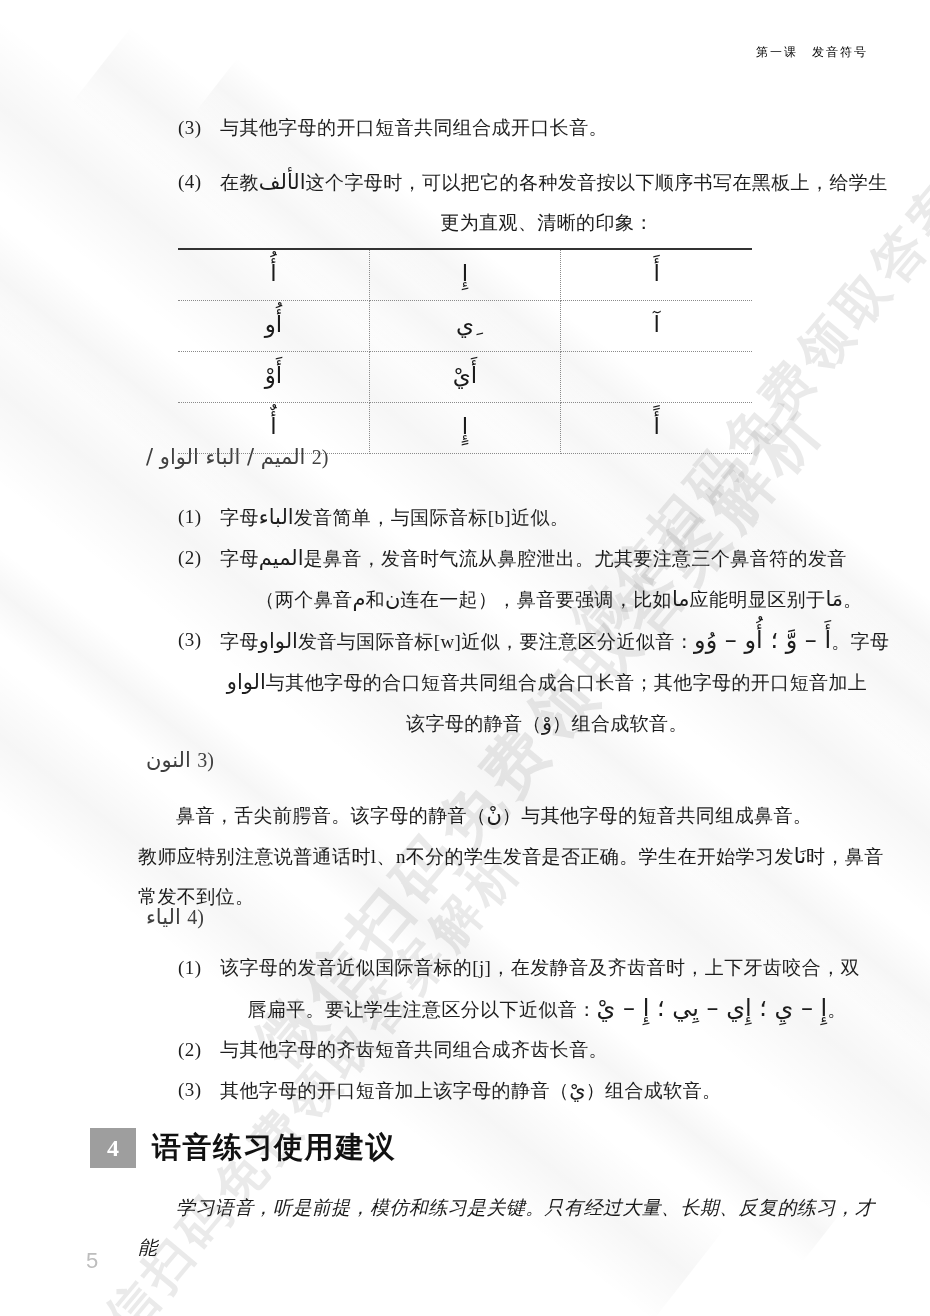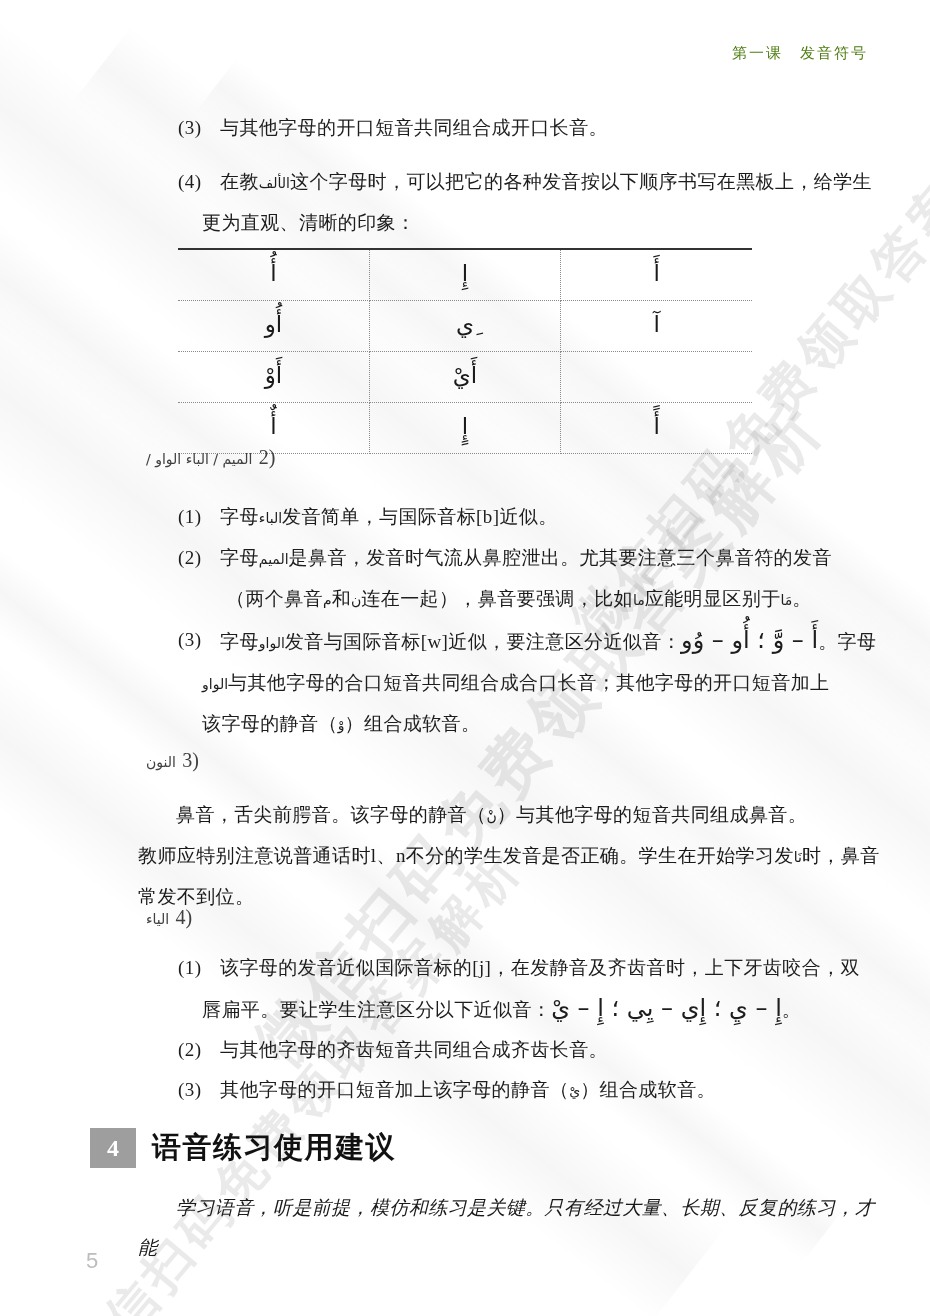--- a/index.html
+++ b/index.html
@@ -36,51 +36,51 @@
     white-space:nowrap;
     letter-spacing:6px;
     user-select:none;
   }
 
   
   .page{position:relative; z-index:2; width:930px; height:1316px;}
 
   .runhead{
     position:absolute; top:44px; right:62px;
-    font-size:15px; color:#4d7c0f;
+    font-size:12px; color:#000000;
     letter-spacing:2px;
     font-family:"Liberation Sans","DejaVu Sans",sans-serif;
   }
 
   .content{position:absolute; left:0; top:0; width:930px;}
 
   
   .li{
     position:relative;
     font-size:19px;
     line-height:40px;
     color:#1d1d1d;
     letter-spacing:0.4px;
   }
   .li .marker{
     position:absolute; left:0; top:0;
     width:40px; text-align:left;
     font-family:"Liberation Serif",serif;
   }
   .li .body{display:block; margin-left:42px;}
-  .li .cont{display:block; margin-left:24px;}
+  .li .cont{display:block; margin-left:24px;text-align:center;}
 
   .para{
     font-size:19px; line-height:40px; letter-spacing:0.4px;
   }
   .indent2{text-indent:38px;}
 
   .ar{
     font-family:"DejaVu Sans","Liberation Sans",sans-serif;
-    font-size:14px;
+    font-size:21px;
     direction:rtl; unicode-bidi:isolate;
   }
   .ar-lg{
     font-family:"DejaVu Sans","Liberation Sans",sans-serif;
     font-size:24px;
     direction:rtl; unicode-bidi:isolate;
   }
 
   
   .tbl-wrap{position:absolute; left:178px; top:248px; width:574px;}

